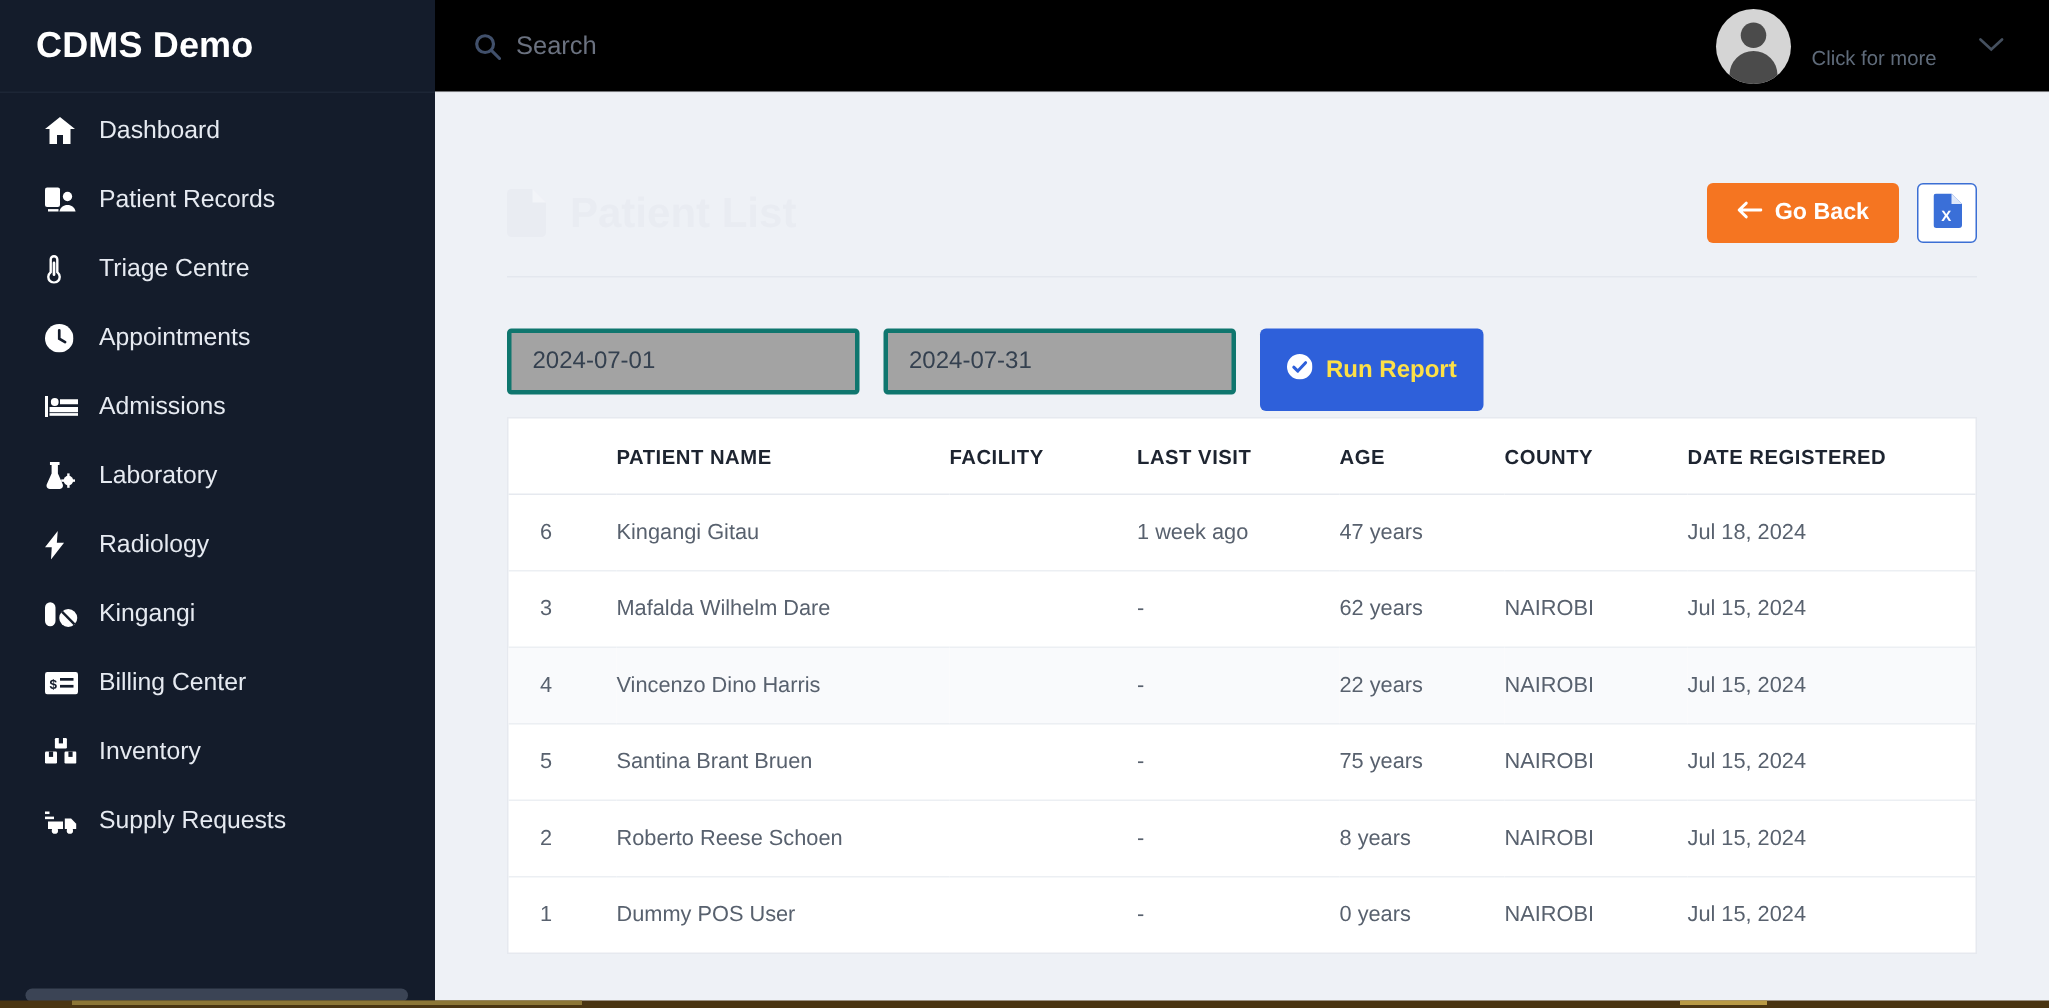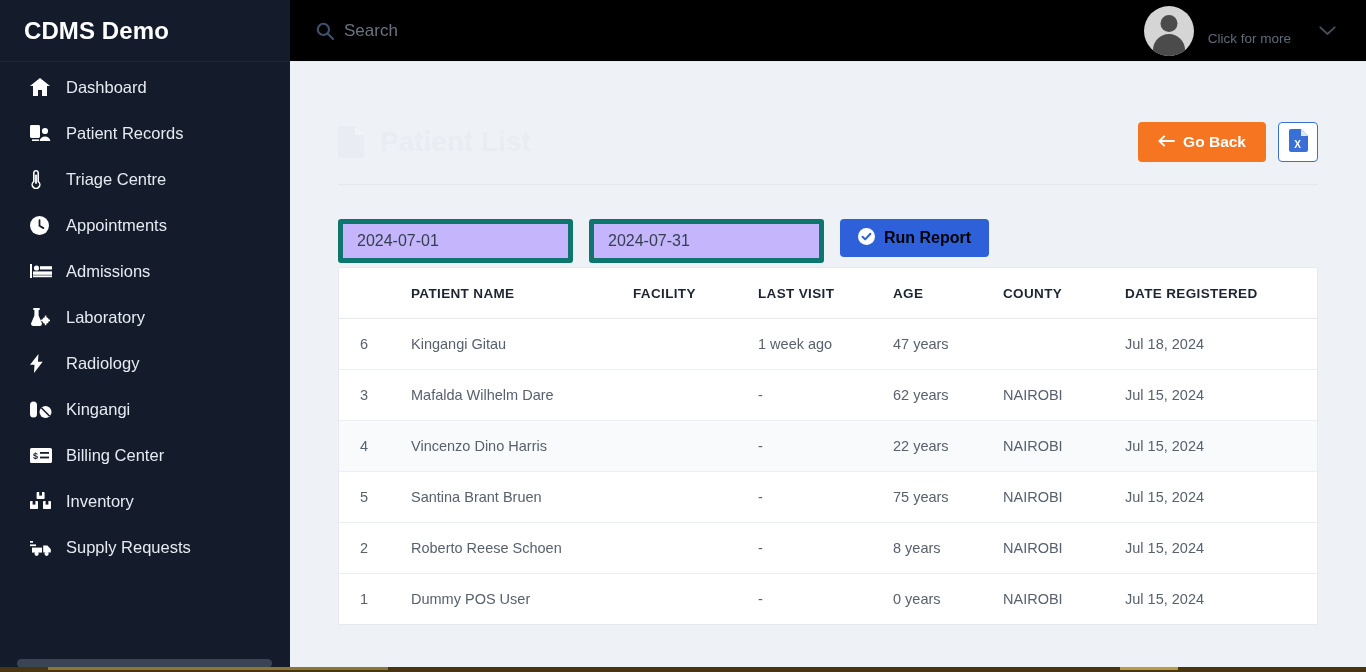--- a/index.html
+++ b/index.html
@@ -123,29 +123,29 @@
     display: flex; align-items: center; justify-content: center;
     cursor: pointer;
   }
 
   .filters {
     margin: 34px 48px 0 48px;
     display: flex; align-items: stretch; gap: 16px;
   }
   .date-input {
     width: 235px; height: 44px;
-    border: 5px solid #0f766e; background: #c4b5fd;
+    border: 3px solid #0f766e; background: #a3a3a3;
     border-radius: 3px;
     padding: 0 14px;
     font-size: 16px; color: #34404f;
     font-family: "Liberation Sans", sans-serif;
   }
   .btn-run {
-    background: #2e60da; color: #000000; border: none;
-    height: 38px; padding: 0 18px; border-radius: 4px;
+    background: #2e60da; color: #fde047; border: none;
+    height: 55px; padding: 0 18px; border-radius: 4px;
     font-size: 16px; font-weight: bold; cursor: pointer;
     display:flex; align-items:center; gap: 9px;
     font-family: "Liberation Sans", sans-serif;
   }
 
   .table-card {
     margin: 4px 48px 0 48px;
     background: #ffffff;
     border: 1px solid #e6e9ef;
   }

